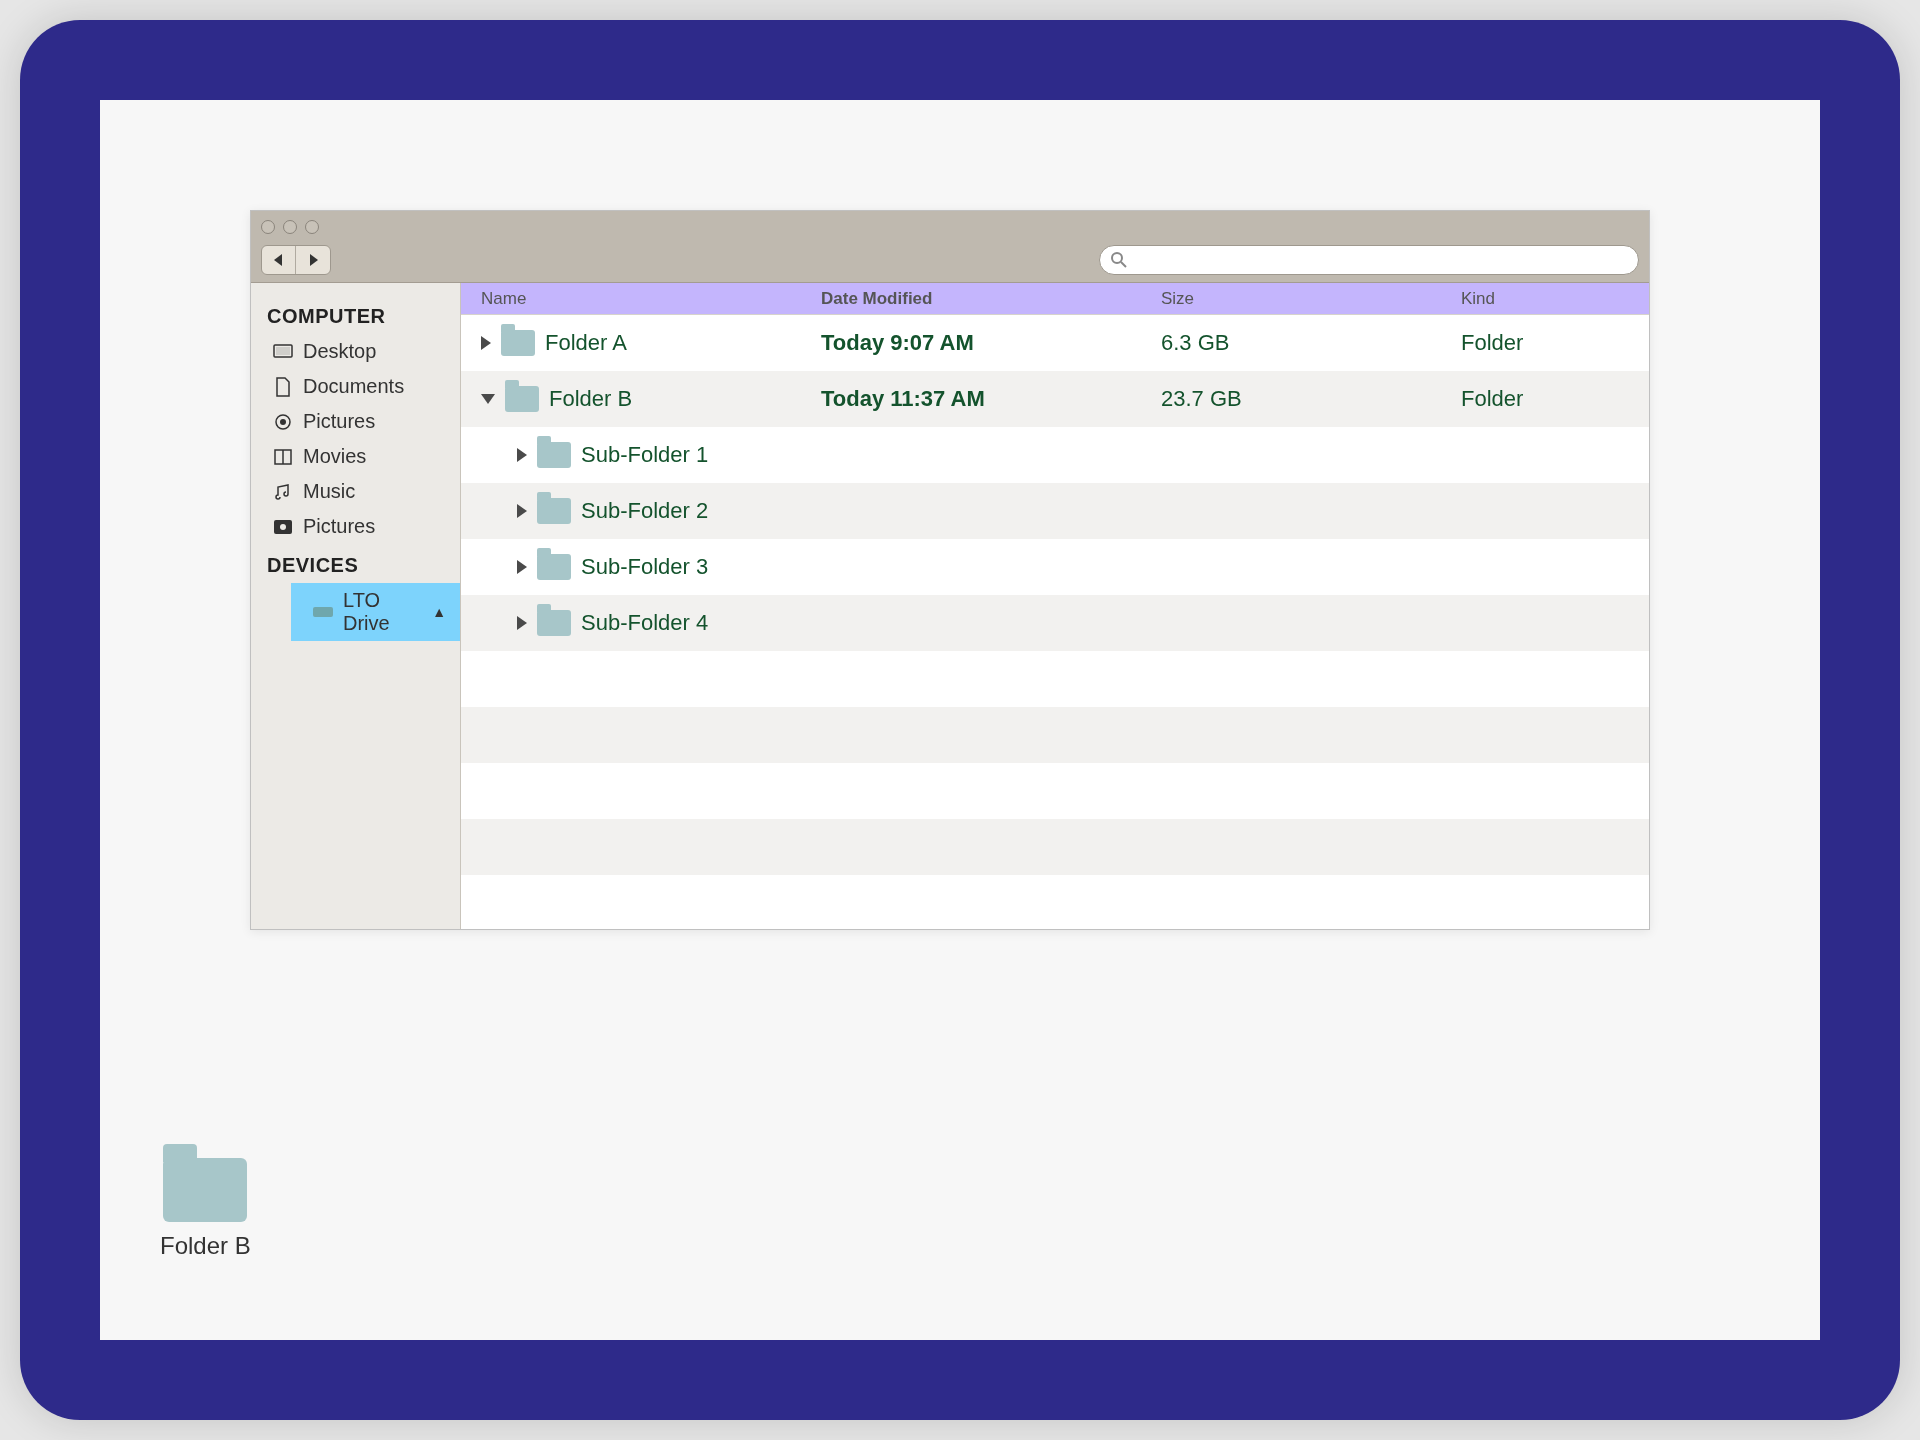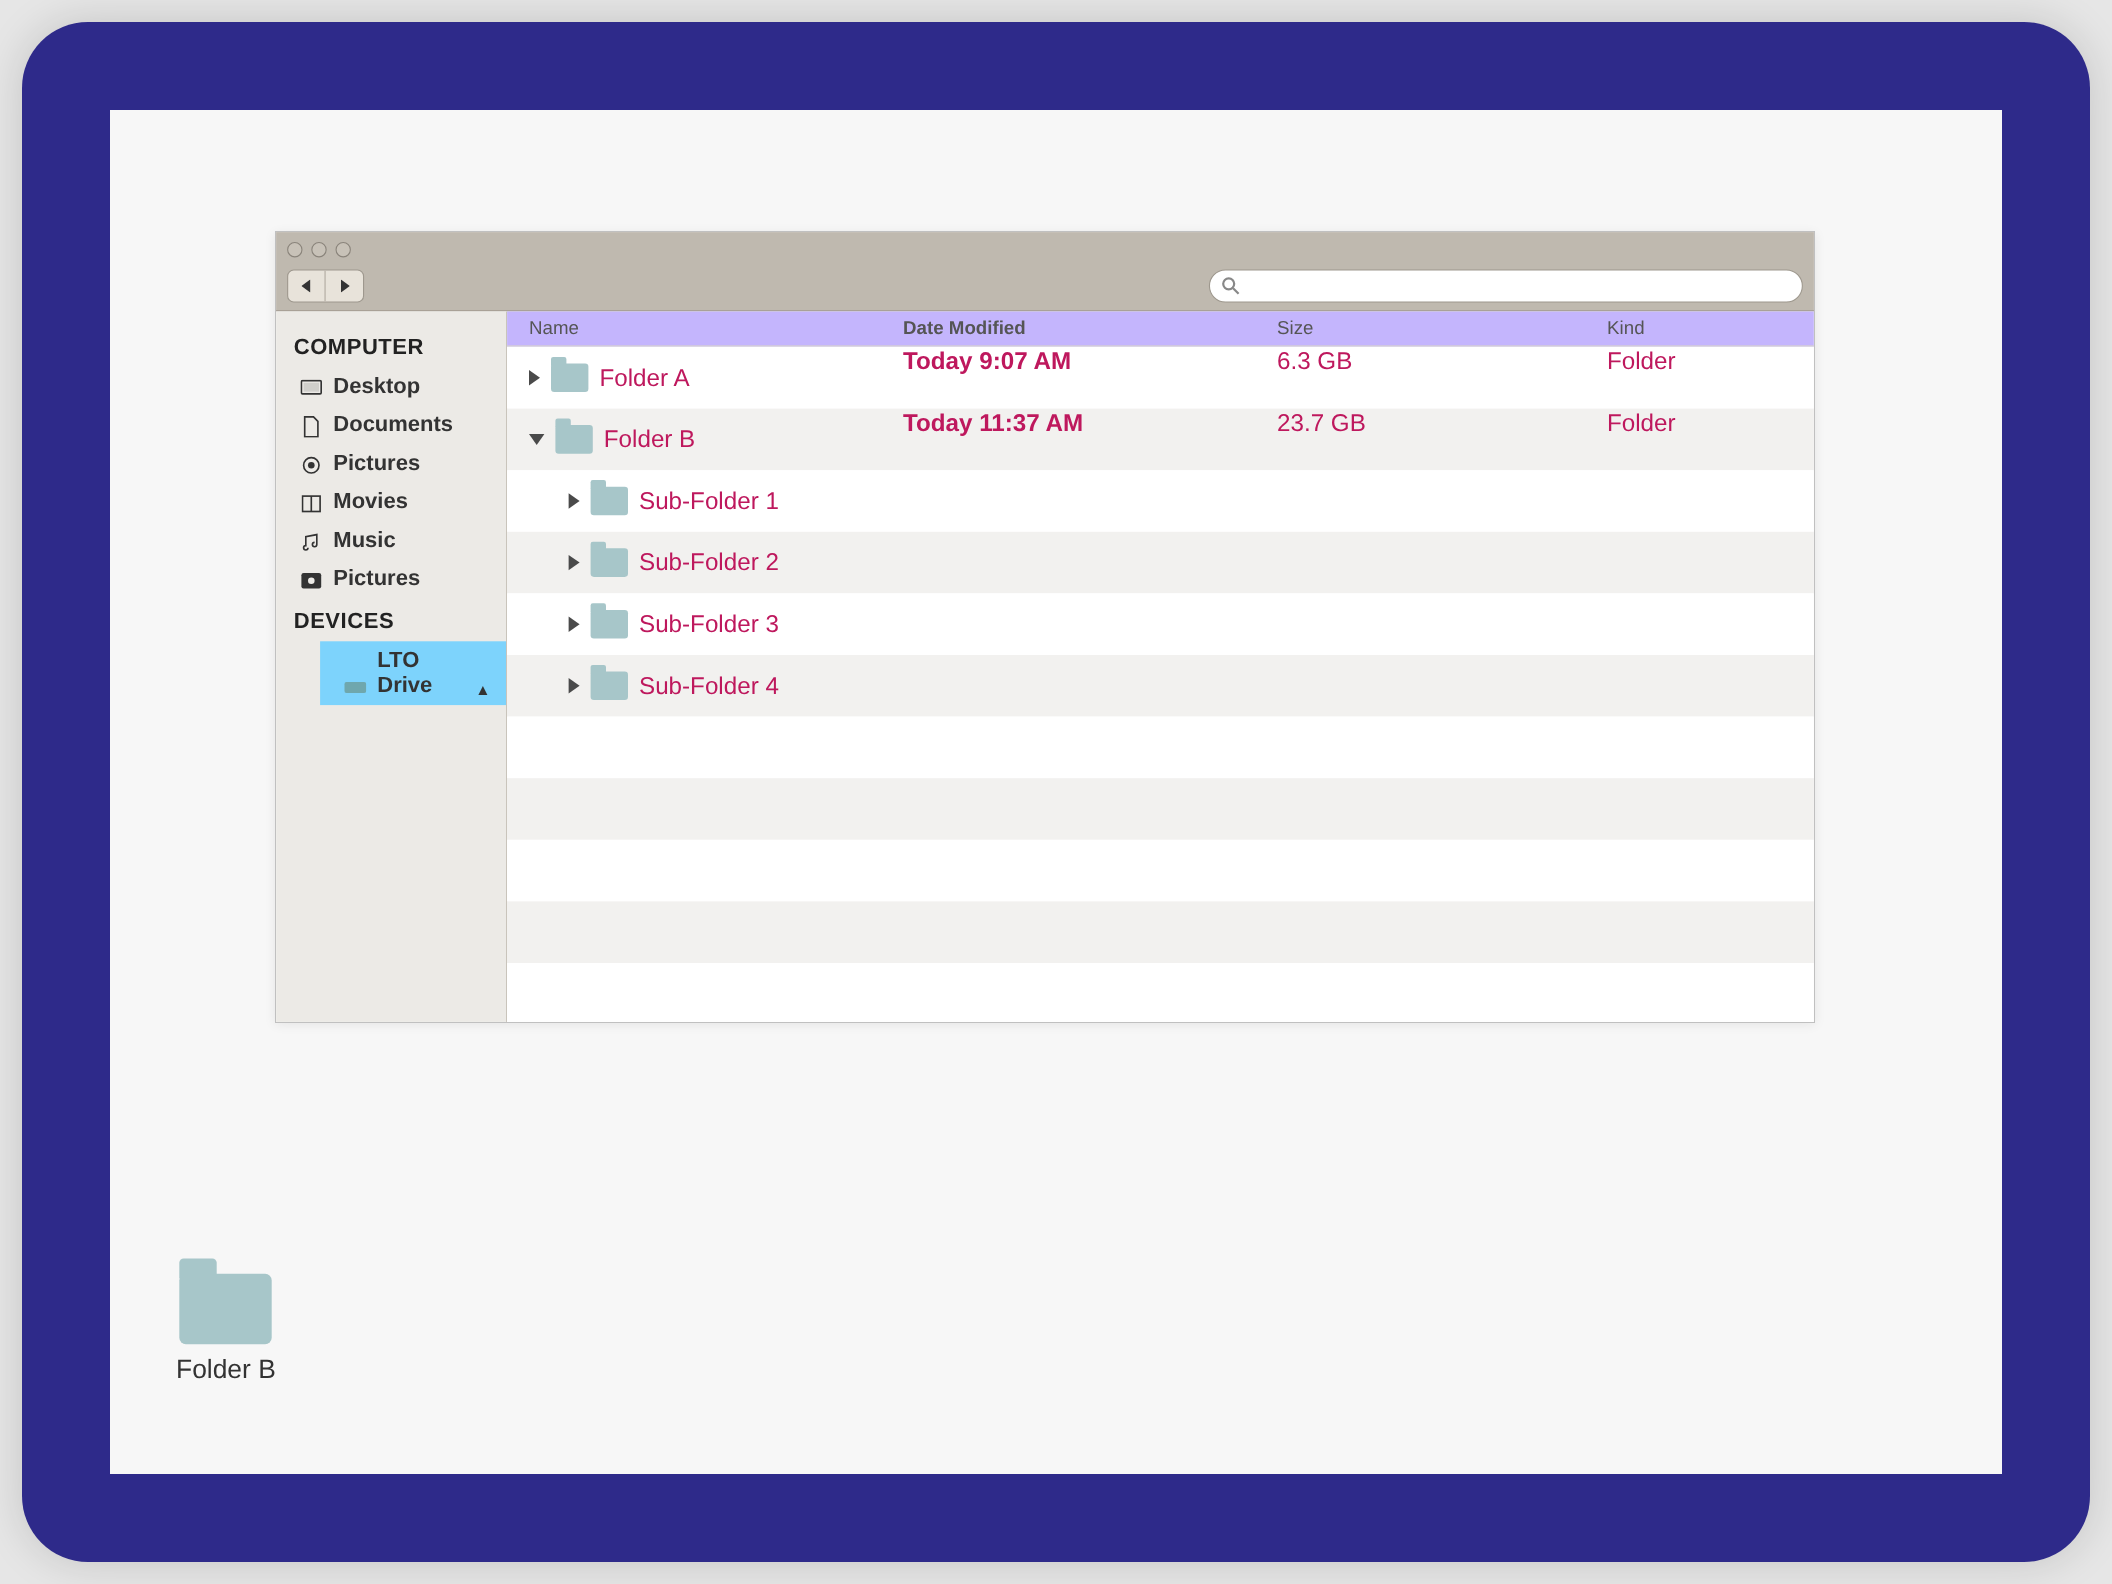--- a/index.html
+++ b/index.html
@@ -122,25 +122,24 @@
   }
   .sidebar-header {
     font-weight: 700;
     font-size: 20px;
     letter-spacing: 0.5px;
     padding: 10px 16px 6px 16px;
     color: #222;
   }
   .sidebar-item {
     display: flex;
-    align-items: flex-end;
+    align-items: center;
     gap: 10px;
     padding: 6px 14px 6px 22px;
     cursor: pointer;
-    font-weight: bold;
   }
   .sidebar-item .icon {
     width: 20px; height: 20px;
     display: inline-flex; align-items: center; justify-content: center;
     color: #333;
   }
   .sidebar-item.selected {
     background: #7dd3fc;
     margin-left: 40px;
   }
@@ -167,23 +166,24 @@
   .col-date { flex: 0 0 340px; font-weight: bold; }
   .col-size { flex: 0 0 300px; }
   .col-kind { flex: 1; }
 
   .rows {
     flex: 1;
     overflow: auto;
   }
   .row {
     display: flex;
+    align-items: center;
     height: 56px;
     font-size: 22px;
-    color: #be185d;
+    color: #14532d;
   }
   .row:nth-child(odd) { background: #fff; }
   .row:nth-child(even) { background: #f2f1ef; }
   .row .col-name { display: flex; align-items: center; gap: 10px; }
   .row.level-1 .col-name { padding-left: 20px; }
   .row.level-2 .col-name { padding-left: 56px; }
 
   .disclosure {
     width: 0; height: 0;
     display: inline-block;

